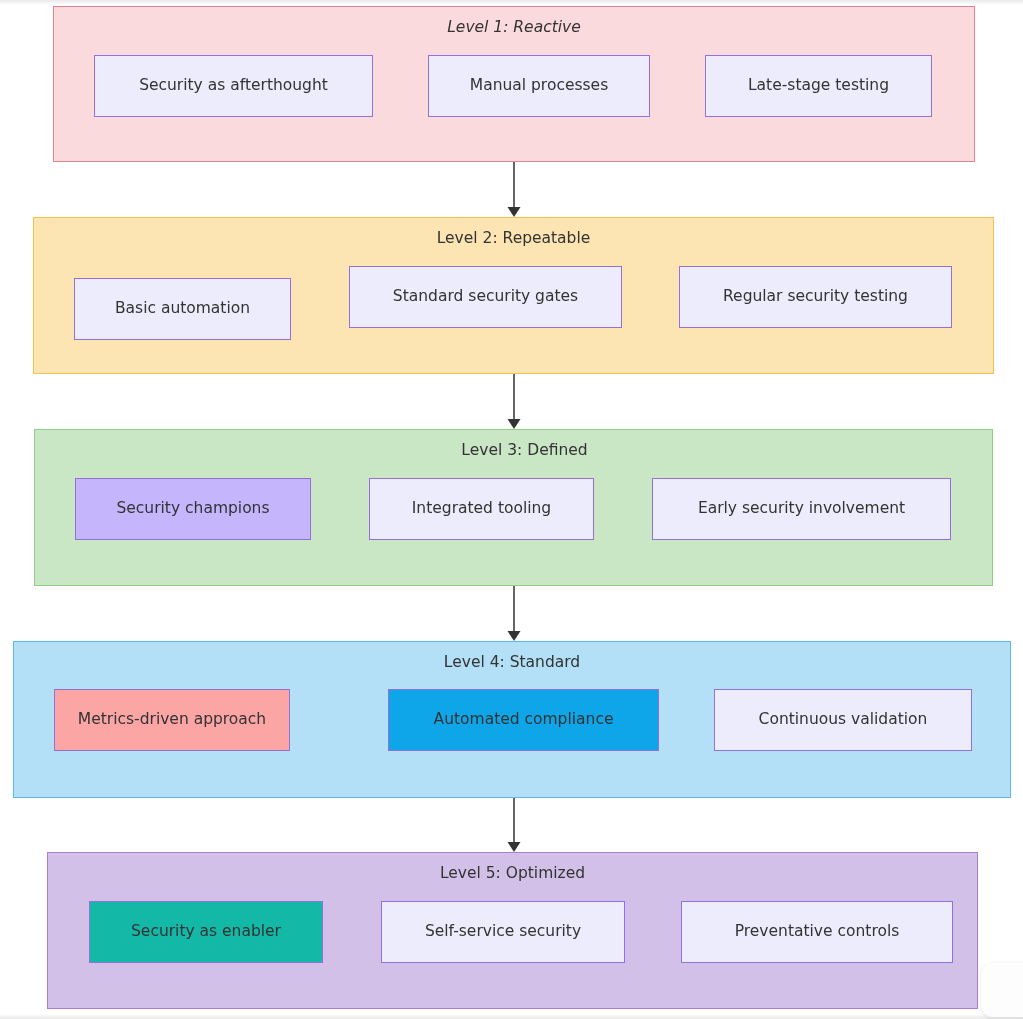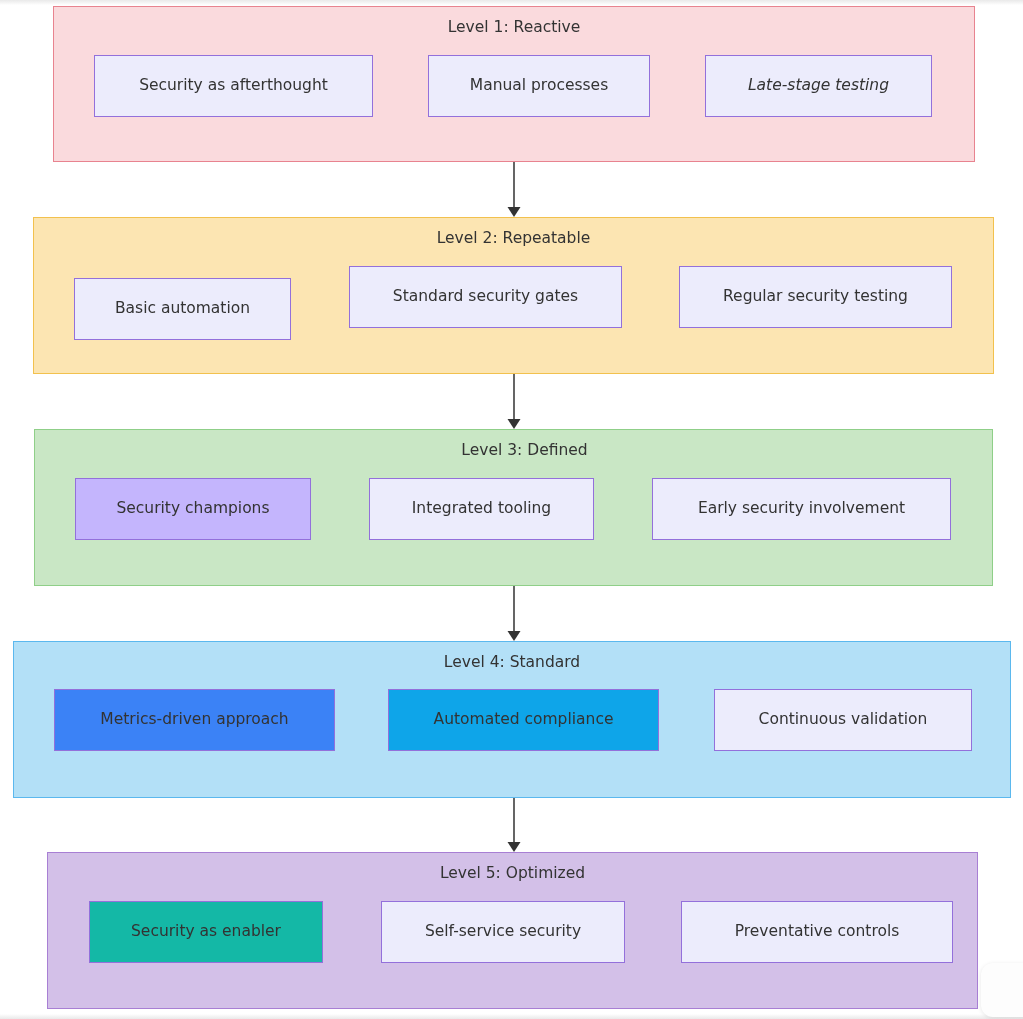--- a/index.html
+++ b/index.html
@@ -95,29 +95,29 @@
 </style>
 </head>
 <body>
 
 <div id="diagram">
   <div class="edge-strip-top"></div>
   <div class="edge-strip-bottom"></div>
 
   <div id="clusters">
       <div class="cluster" style="left: 53px; top: 6px; width: 922px; height: 156px; background: rgb(250, 218, 221); border-color: rgb(232, 131, 143);">
-        <div class="cluster-title" style="top: 13px;">Level 1: Reactive</div>
+        <div class="cluster-title" style="top: 13px; font-style: italic;">Level 1: Reactive</div>
       </div>
       <div class="node" style="left: 94px; top: 55px; width: 279px; height: 62px; background: rgb(236, 236, 252); border-color: rgb(147, 112, 219); color: rgb(51, 51, 51);">
         <span>Security as afterthought</span>
       </div>
       <div class="node" style="left: 428px; top: 55px; width: 222px; height: 62px; background: rgb(236, 236, 252); border-color: rgb(147, 112, 219); color: rgb(51, 51, 51);">
         <span>Manual processes</span>
       </div>
-      <div class="node" style="left: 705px; top: 55px; width: 227px; height: 62px; background: rgb(236, 236, 252); border-color: rgb(147, 112, 219); color: rgb(51, 51, 51); font-style: italic;">
+      <div class="node" style="left: 705px; top: 55px; width: 227px; height: 62px; background: rgb(236, 236, 252); border-color: rgb(147, 112, 219); color: rgb(51, 51, 51);">
         <span>Late-stage testing</span>
       </div>
       <div class="cluster" style="left: 33px; top: 217px; width: 961px; height: 157px; background: rgb(252, 229, 178); border-color: rgb(242, 193, 78);">
         <div class="cluster-title" style="top: 13px;">Level 2: Repeatable</div>
       </div>
       <div class="node" style="left: 74px; top: 278px; width: 217px; height: 62px; background: rgb(236, 236, 252); border-color: rgb(147, 112, 219); color: rgb(51, 51, 51);">
         <span>Basic automation</span>
       </div>
       <div class="node" style="left: 349px; top: 266px; width: 273px; height: 62px; background: rgb(236, 236, 252); border-color: rgb(147, 112, 219); color: rgb(51, 51, 51);">
         <span>Standard security gates</span>
@@ -133,21 +133,21 @@
       </div>
       <div class="node" style="left: 369px; top: 478px; width: 225px; height: 62px; background: rgb(236, 236, 252); border-color: rgb(147, 112, 219); color: rgb(51, 51, 51);">
         <span>Integrated tooling</span>
       </div>
       <div class="node" style="left: 652px; top: 478px; width: 299px; height: 62px; background: rgb(236, 236, 252); border-color: rgb(147, 112, 219); color: rgb(51, 51, 51);">
         <span>Early security involvement</span>
       </div>
       <div class="cluster" style="left: 13px; top: 641px; width: 998px; height: 157px; background: rgb(179, 224, 247); border-color: rgb(91, 184, 238);">
         <div class="cluster-title" style="top: 13px;">Level 4: Standard</div>
       </div>
-      <div class="node" style="left: 54px; top: 689px; width: 281px; height: 62px; background: #3b82f6; border-color: rgb(147, 112, 219); color: rgb(51, 51, 51);">
+      <div class="node" style="left: 54px; top: 689px; width: 236px; height: 62px; background: #fca5a5; border-color: rgb(147, 112, 219); color: rgb(51, 51, 51);">
         <span>Metrics-driven approach</span>
       </div>
       <div class="node" style="left: 388px; top: 689px; width: 271px; height: 62px; background: #0ea5e9; border-color: rgb(147, 112, 219); color: rgb(51, 51, 51); justify-content: center;">
         <span>Automated compliance</span>
       </div>
       <div class="node" style="left: 714px; top: 689px; width: 258px; height: 62px; background: rgb(236, 236, 252); border-color: rgb(147, 112, 219); color: rgb(51, 51, 51);">
         <span>Continuous validation</span>
       </div>
       <div class="cluster" style="left: 47px; top: 852px; width: 931px; height: 157px; background: rgb(211, 192, 232); border-color: rgb(168, 127, 212);">
         <div class="cluster-title" style="top: 13px;">Level 5: Optimized</div>

